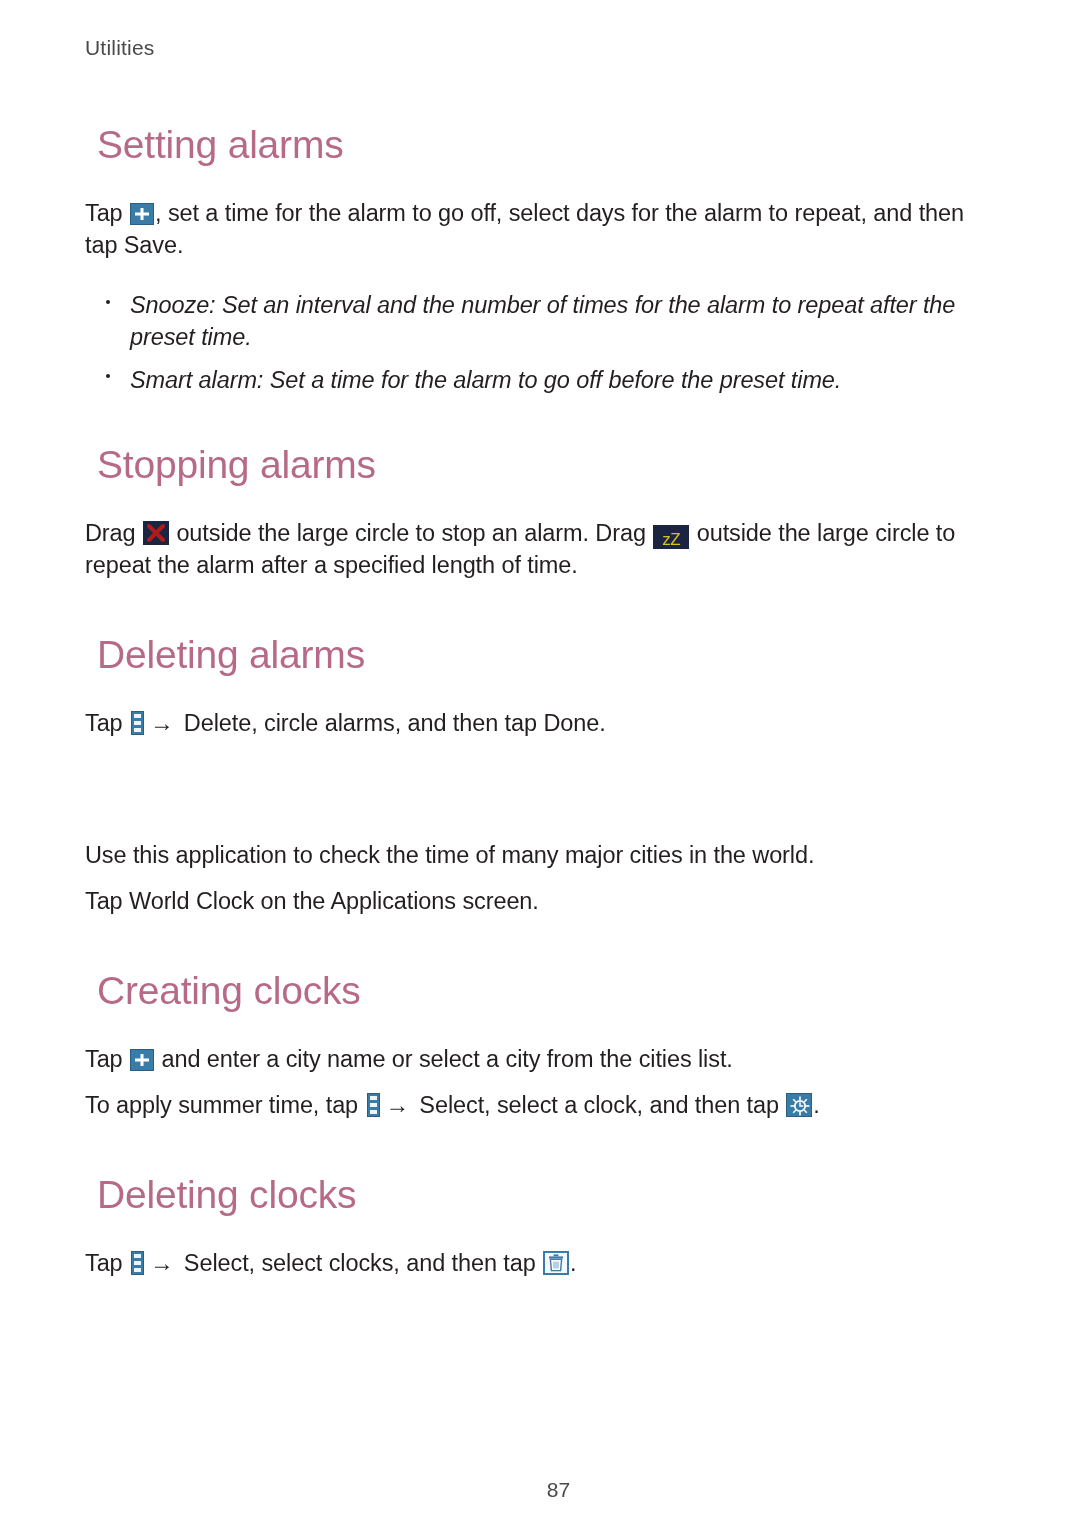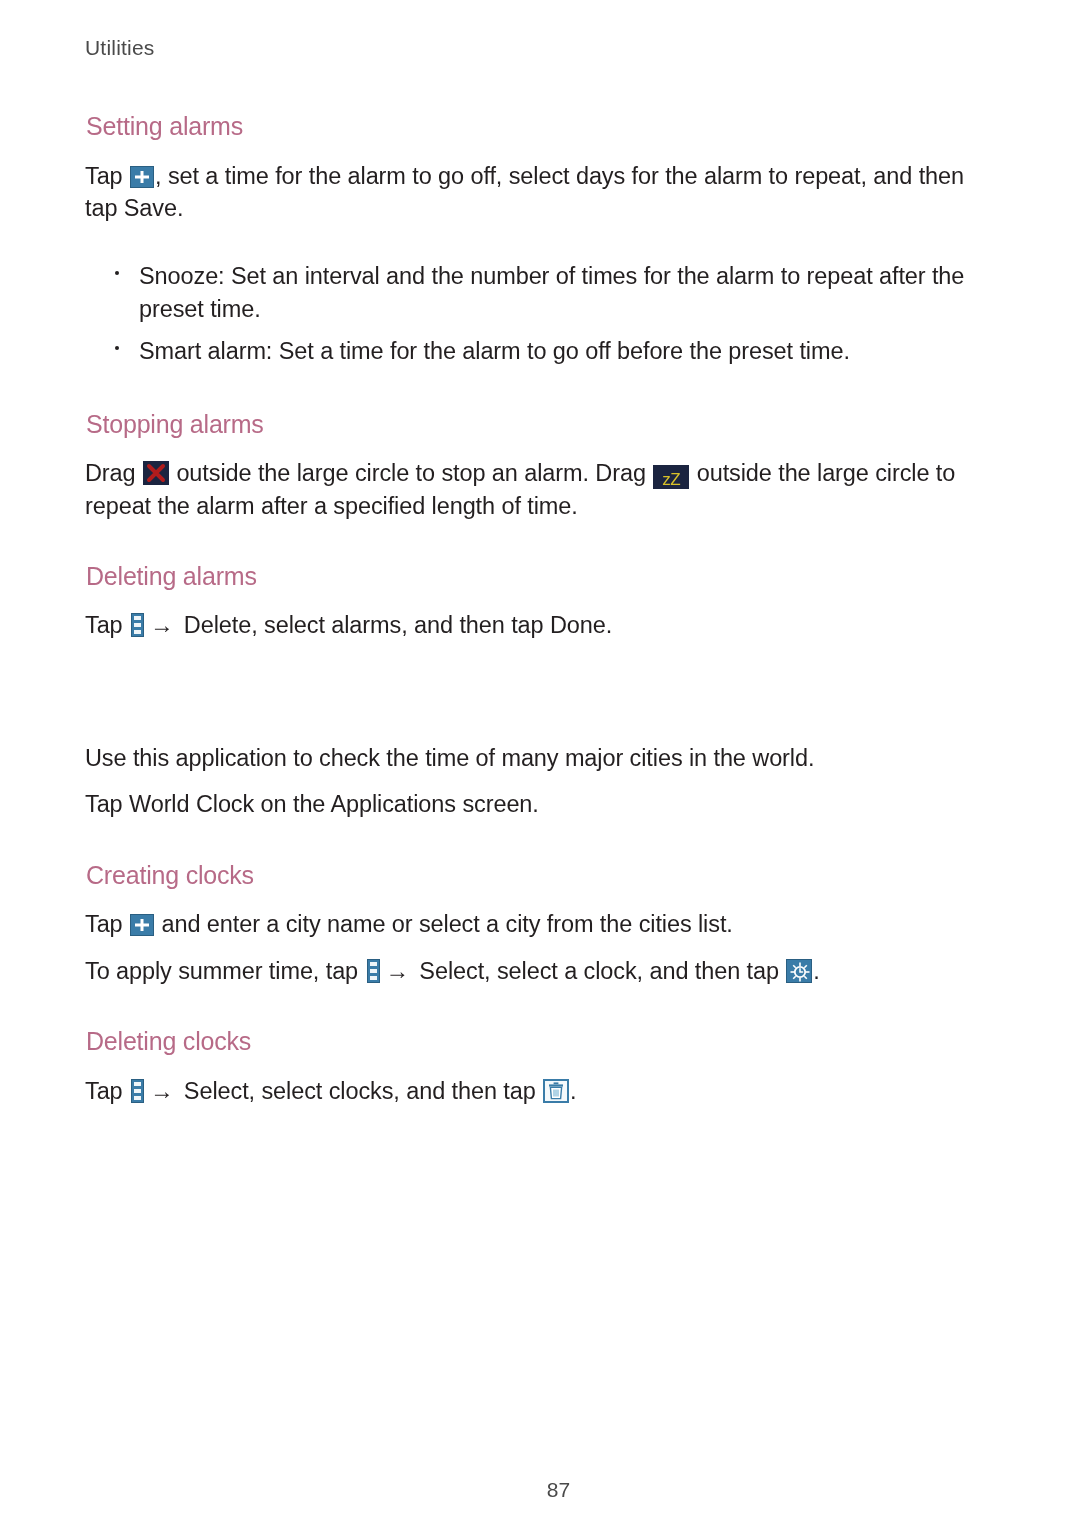--- a/index.html
+++ b/index.html
@@ -44,40 +44,41 @@
   h1.chapter {
     font-size: 49px;
     font-weight: normal;
     color: #5cadfa;
     margin: 0;
     letter-spacing: -0.5px;
     line-height: 1.05;
   }
 
   h2.section {
-    font-size: 25px;
+    font-size: 39px;
     font-weight: normal;
     color: #b76a87;
-    margin: 1px;
+    margin: 12px;
     letter-spacing: -0.2px;
     line-height: 1.1;
   }
 
   p.body {
     font-size: 23.5px;
     line-height: 1.38;
     margin: 0;
     color: #231f20;
     letter-spacing: -0.1px;
   }
 
   ul.bullets {
     list-style: none;
-    margin: 16px;
+    margin: 7px;
     padding: 0;
+    font-style: italic;
   }
   ul.bullets li {
     position: relative;
     padding-left: 38px;
     font-size: 23.5px;
     line-height: 1.38;
     margin-bottom: 10px;
     letter-spacing: -0.1px;
   }
   ul.bullets li .dot {
@@ -234,21 +235,21 @@
     <h2 class="section">Stopping alarms</h2>
     <div style="height:18px"></div>
     <p class="body"><span>Drag </span><span class="icn icn-dismiss"><svg width="26" height="24" viewBox="0 0 26 24">
             <path d="M6 5 L20 19 M20 5 L6 19" stroke="#b01c1c" stroke-width="4" stroke-linecap="round"></path>
           </svg></span><span> outside the large circle to stop an alarm. Drag </span><span class="icn icn-snooze"><span>zZ</span></span><span> outside the large circle to repeat the alarm after a specified length of time.</span></p>
 
     <div style="height:40px"></div>
 
     <h2 class="section">Deleting alarms</h2>
     <div style="height:18px"></div>
-    <p class="body"><span>Tap </span><span class="icn icn-menu"><i></i><i></i><i></i></span><span class="arrow">→</span><span> Delete, select alarms, and then tap Done.</span></p>
+    <p class="body"><span>Tap </span><span class="icn icn-menu"><i></i><i></i><i></i></span><span class="arrow">→</span><span> Delete, circle alarms, and then tap Done.</span></p>
 
     <div style="height:66px"></div>
 
 
     <div style="height:34px"></div>
 
     <p class="body">Use this application to check the time of many major cities in the world.</p>
     <div style="height:14px"></div>
     <p class="body">Tap World Clock on the Applications screen.</p>
 

